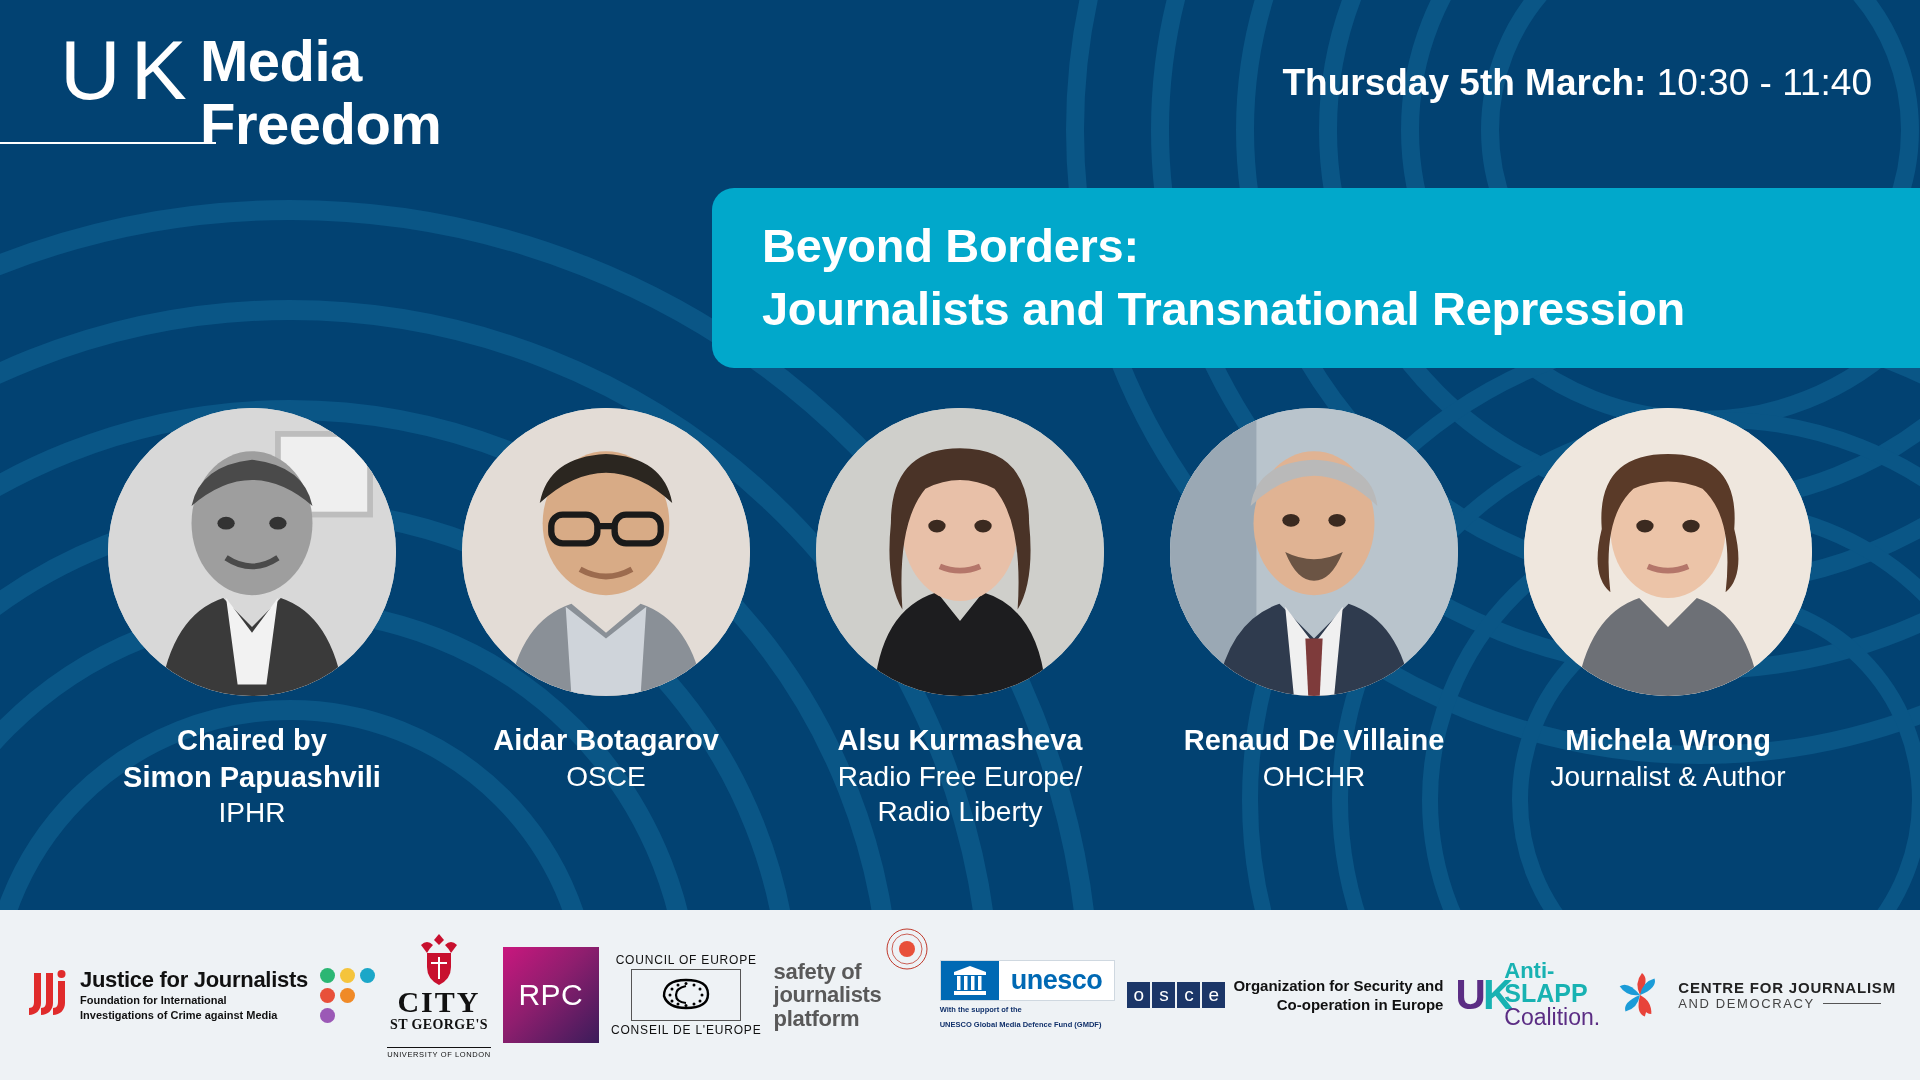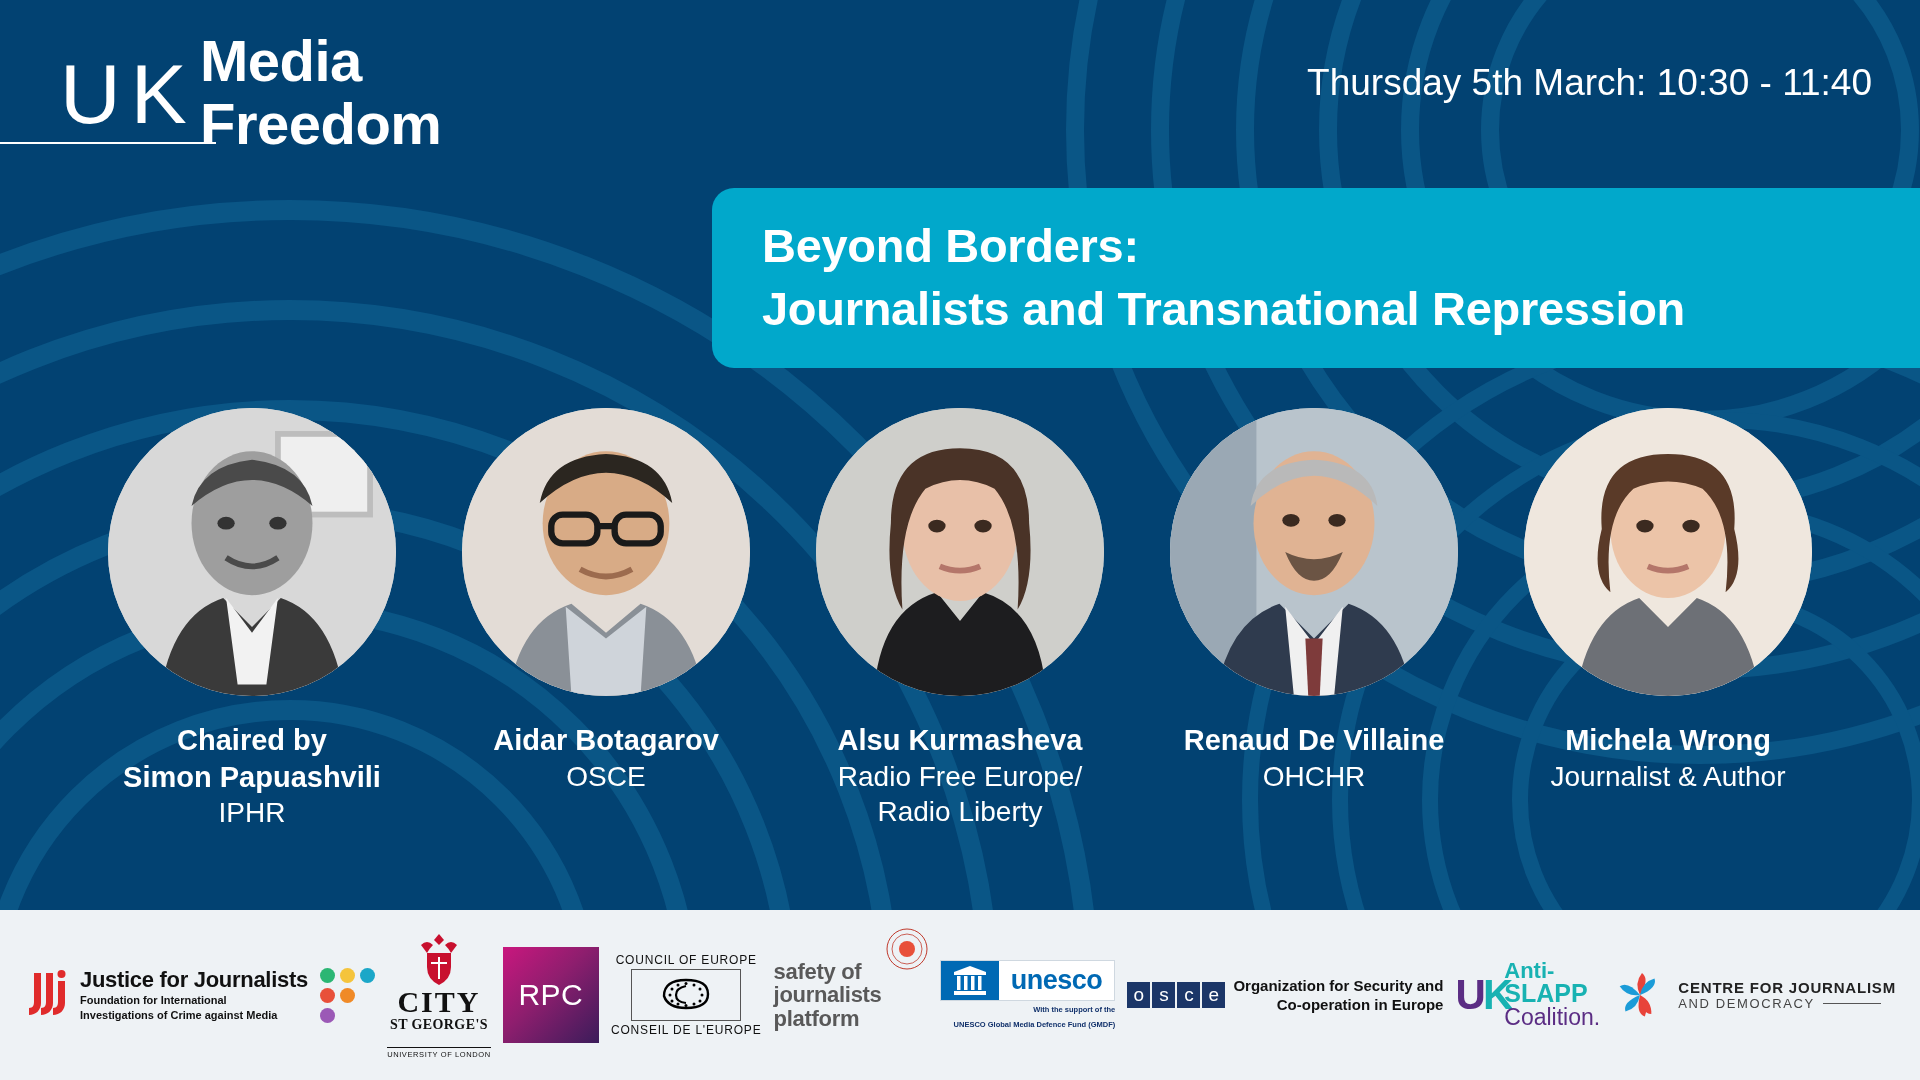--- a/index.html
+++ b/index.html
@@ -20,40 +20,40 @@
   .arcs svg { position: absolute; }
   .arc-tr { top: -520px; right: -430px; }
   .arc-bl { left: -560px; bottom: -780px; }
   .arc-rt { right: -300px; top: 300px; }
 
   
   .brand { position: absolute; left: 0; top: 18px; width: 700px; height: 240px; }
   .brand-uk {
     position: absolute; left: 60px; top: 10px;
     font-size: 84px; font-weight: 300; letter-spacing: 10px;
-    color: #ffffff; line-height: 1; margin-top: 24px;
+    color: #ffffff; line-height: 1;
   }
   .brand-rule {
     position: absolute; left: 0; top: 124px; width: 216px; height: 2px;
     background: #ffffff;
   }
   .brand-words { position: absolute; left: 200px; top: 12px; line-height: 1.08; }
   .brand-words .l1, .brand-words .l2 {
     font-size: 58px; font-weight: 700; color: #ffffff; letter-spacing: -0.5px;
   }
   .brand-words .l3 {
     font-size: 58px; font-weight: 700; color: #2BAFD4; letter-spacing: -0.5px;
   }
 
   
   .datetime {
     position: absolute; right: 48px; top: 62px;
     font-size: 37px; color: #ffffff; white-space: nowrap;
   }
-  .datetime .d { font-weight: 400; }
+  .datetime .d { font-weight: 700; }
   .datetime .t { font-weight: 400; }
 
   
   .title-banner {
     position: absolute; left: 712px; top: 188px; right: 0; height: 180px;
     background: #01A8CB;
     border-top-left-radius: 22px;
     border-bottom-left-radius: 22px;
     display: flex; flex-direction: column; justify-content: center;
     padding-left: 50px; padding-right: 24px;
@@ -121,21 +121,21 @@
   
   .coe { flex-direction: column; align-items: center; gap: 2px; }
   .coe .cap { font-size: 12px; letter-spacing: 0.8px; color: #111; }
   .coe .box { border: 1px solid #555; width: 110px; height: 52px; display: flex; align-items: center; justify-content: center; }
 
   
   .soj { align-items: flex-start; gap: 4px; }
   .soj .w { font-size: 22px; font-weight: 700; color: #595959; line-height: 1.06; letter-spacing: -0.3px; }
 
   
-  .unesco { flex-direction: column; align-items: flex-end; gap: 4px; }
+  .unesco { flex-direction: column; align-items: flex-start; gap: 4px; }
   .unesco .row { display: flex; align-items: stretch; border: 1px solid #cfd8e0; }
   .unesco .blue { background: #0069B4; width: 58px; display: flex; align-items: center; justify-content: center; }
   .unesco .wordbox { background: #fff; padding: 4px 12px; display: flex; align-items: center; }
   .unesco .word { color: #0069B4; font-size: 27px; font-weight: 700; letter-spacing: -0.5px; }
   .unesco .sub { font-size: 7.5px; color: #11316b; text-align: center; line-height: 1.35; font-weight: 700; }
 
   
   .osce { gap: 8px; }
   .osce .letters { display: flex; gap: 2px; }
   .osce .lt { background: #1B3668; color: #fff; width: 23px; height: 26px; display: flex; align-items: center; justify-content: center; font-size: 19px; }

